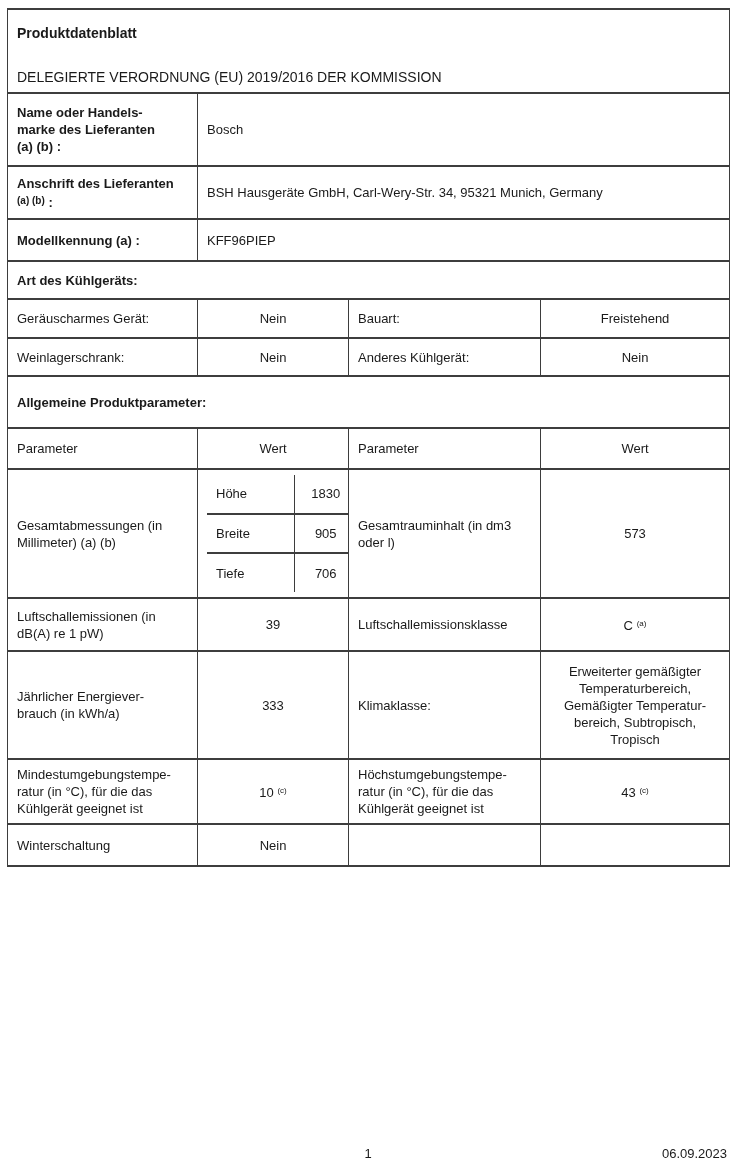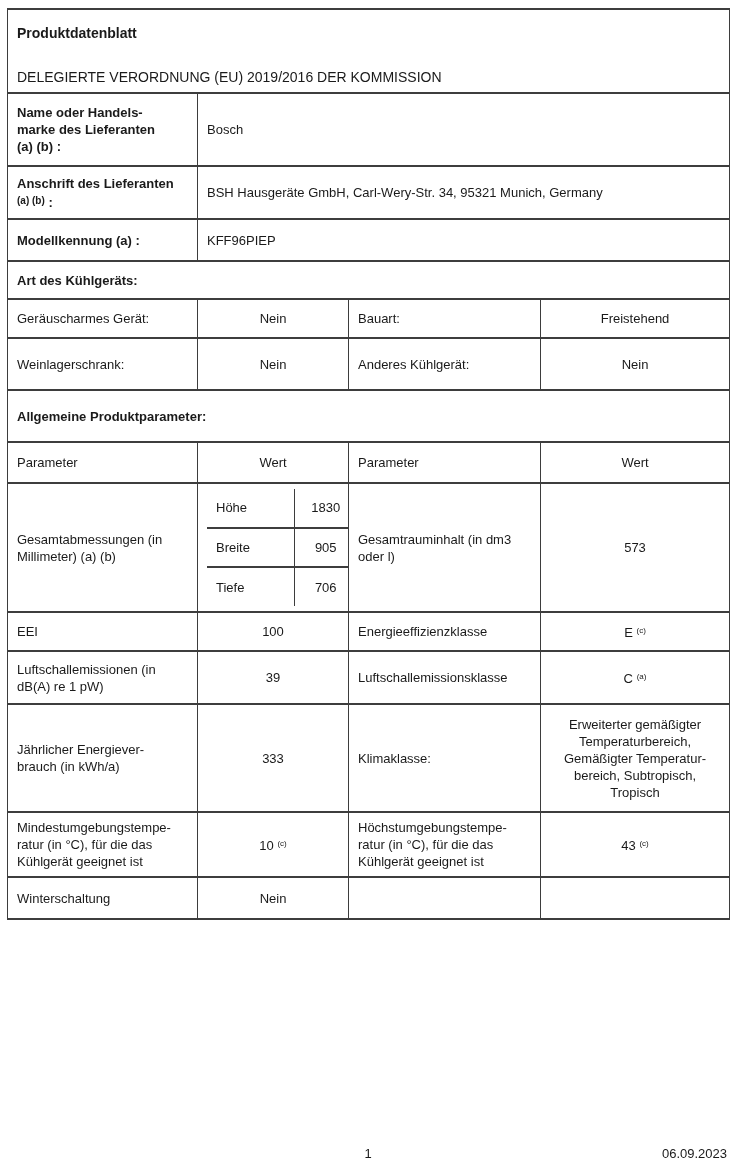--- a/index.html
+++ b/index.html
@@ -118,21 +118,21 @@
         <span class="section-heading">Art des Kühlgeräts:</span>
       </td>
     </tr>
     <tr>
       <td style="height:39px"><span>Geräuscharmes Gerät:</span></td>
       <td class="center"><span>Nein</span></td>
       <td><span>Bauart:</span></td>
       <td class="center"><span>Freistehend</span></td>
     </tr>
     <tr>
-      <td style="height:52px"><span>Weinlagerschrank:</span></td>
+      <td style="height:38px"><span>Weinlagerschrank:</span></td>
       <td class="center"><span>Nein</span></td>
       <td><span>Anderes Kühlgerät:</span></td>
       <td class="center"><span>Nein</span></td>
     </tr>
 
     <tr>
       <td colspan="4" style="height:52px">
         <span class="section-heading">Allgemeine Produktparameter:</span>
       </td>
     </tr>
@@ -172,26 +172,20 @@
       </td>
       <td>
         <span class="prelines">Gesamtrauminhalt (in dm3
 oder l)</span>
       </td>
       <td class="center">
         <span>573</span>
       </td>
     </tr>
 
-    <tr>
-      <td style="height:39px"><span class="prelines">EEI</span></td>
-      <td class="center"><span>100</span></td>
-      <td><span>Energieeffizienzklasse</span></td>
-      <td class="center"><span>E</span> <span class="sup">(c)</span></td>
-    </tr>
 
     <tr>
       <td style="height:53px"><span class="prelines">Luftschallemissionen (in
 dB(A) re 1 pW)</span></td>
       <td class="center"><span>39</span></td>
       <td><span>Luftschallemissionsklasse</span></td>
       <td class="center"><span>C</span> <span class="sup">(a)</span></td>
     </tr>
 
     <tr>

